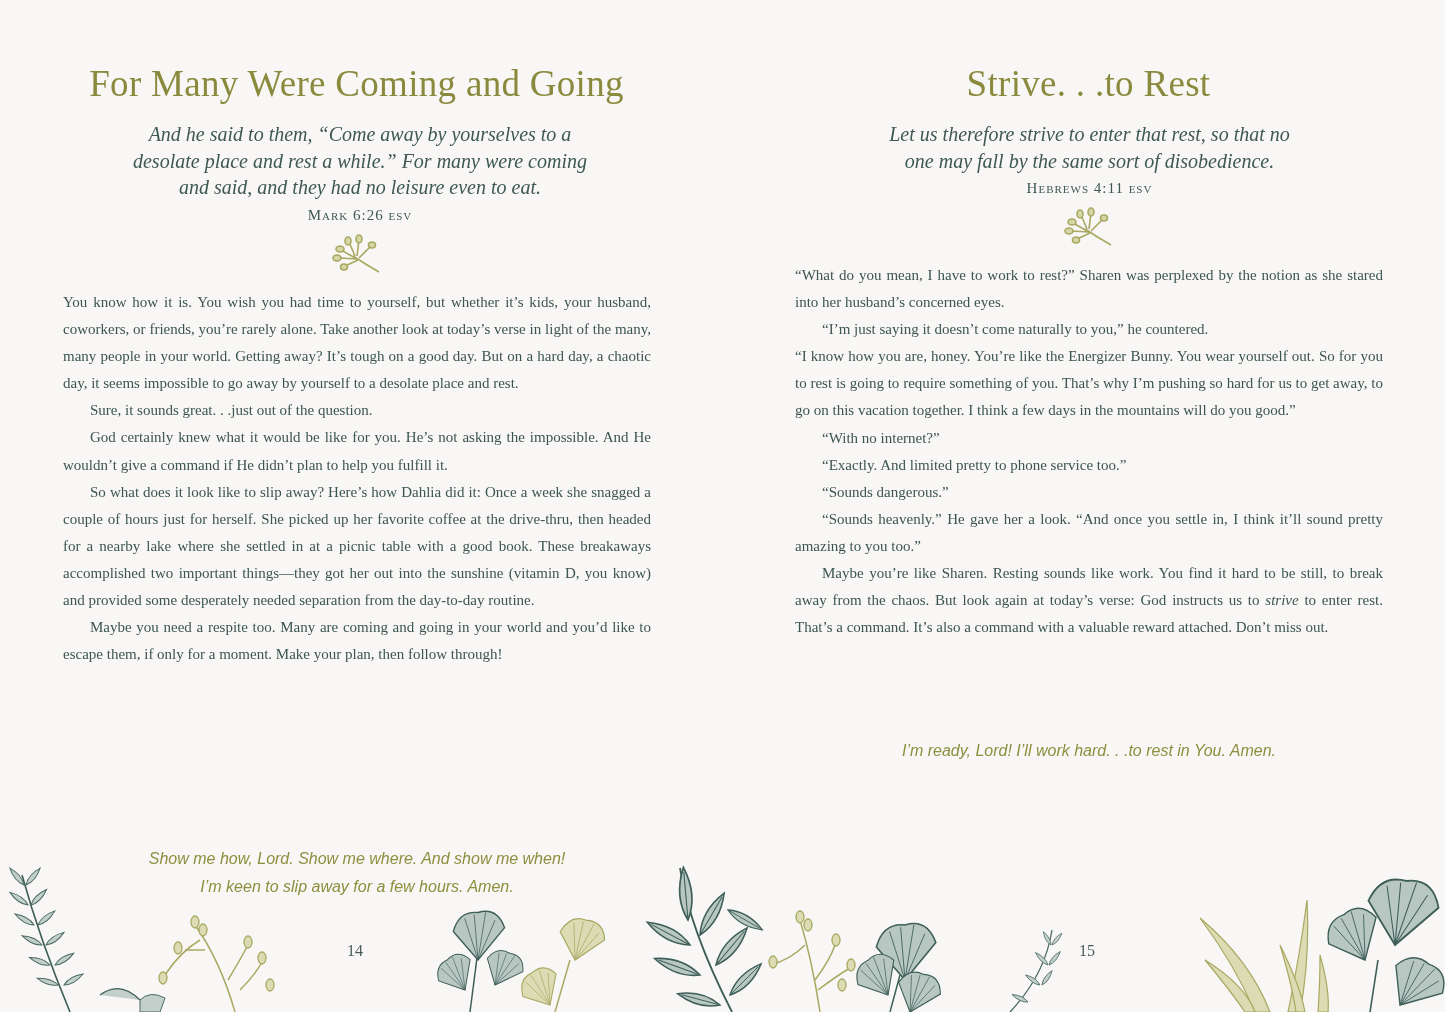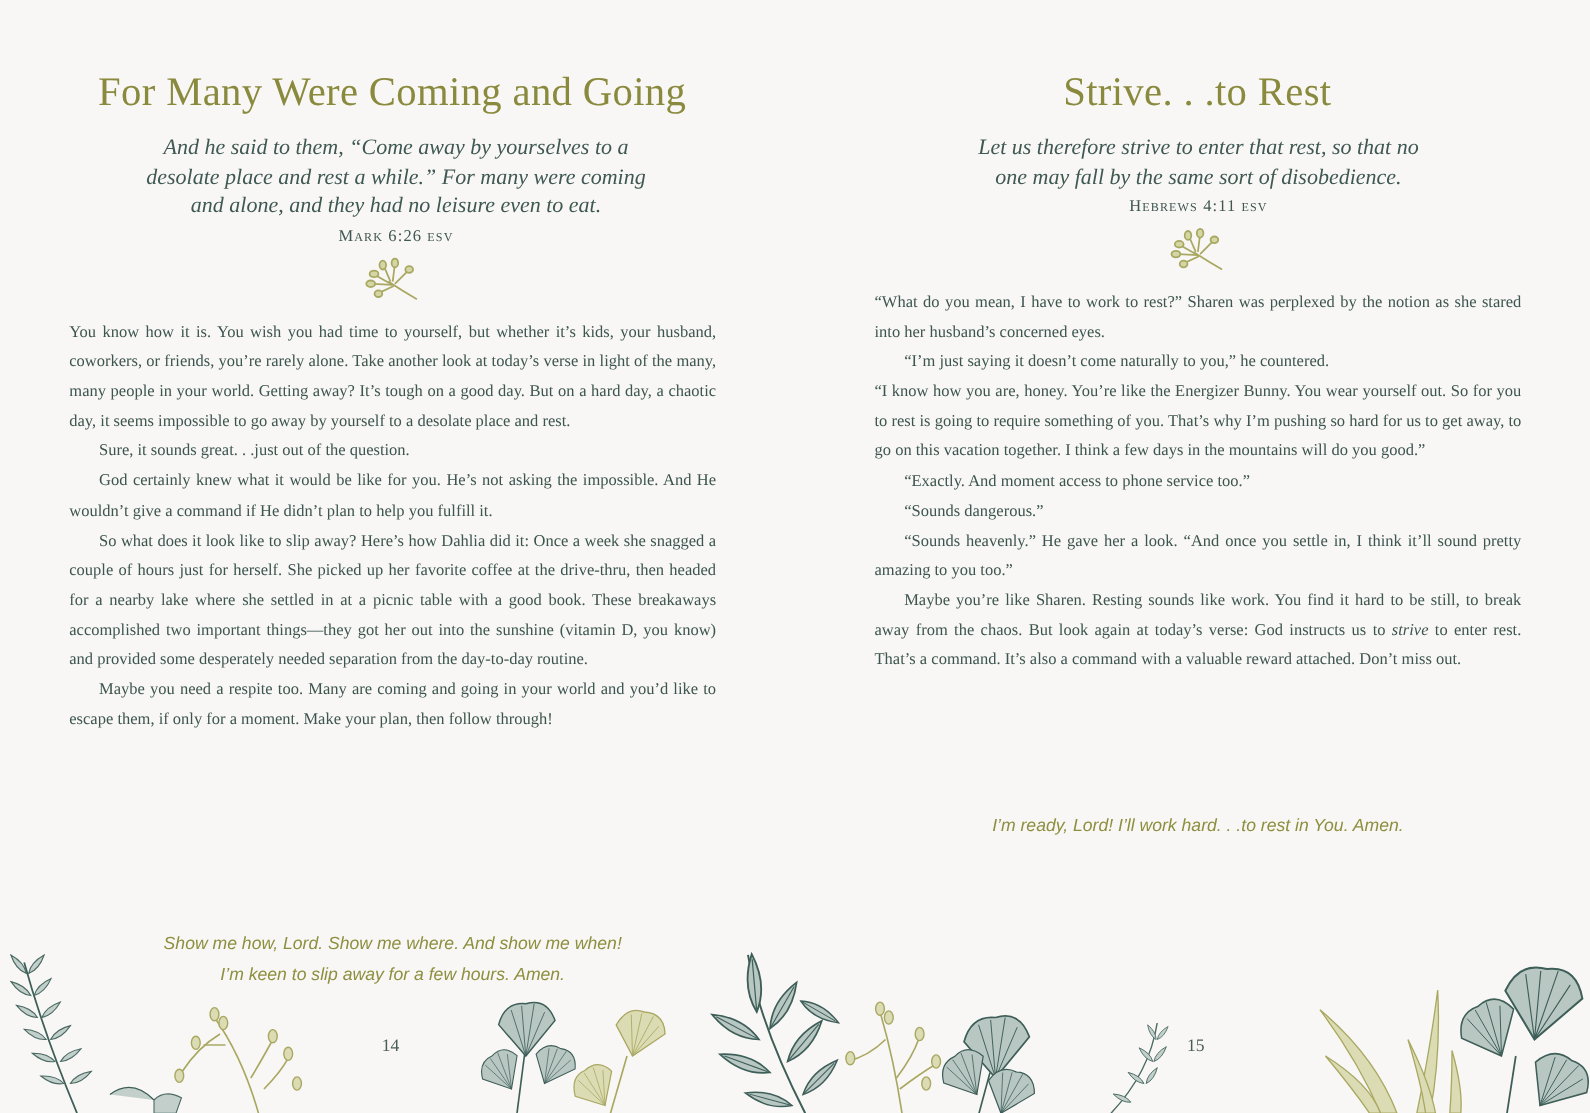--- a/index.html
+++ b/index.html
@@ -67,21 +67,21 @@
 </style>
 </head>
 <body>
 
 <div class="page left">
   <h1 class="title" style="margin:0;font-weight:normal;">For Many Were Coming and Going</h1>
 
   <div class="verse">
     <span>And he said to them, “Come away by yourselves to a</span><br>
     <span>desolate place and rest a while.” For many were coming</span><br>
-    <span>and alone, and they had no leisure even to eat.</span>
+    <span>and said, and they had no leisure even to eat.</span>
     <span class="ref">
       <span>Mark 6:26</span>
       <span class="sc">esv</span>
     </span>
   </div>
 
   <svg class="sprig" viewBox="0 0 58 44">
     <g stroke="#a9a862" stroke-width="1.6" fill="#d4d6a4">
       <path d="M52 38 Q38 30 26 22" fill="none"></path>
       <path d="M30 25 L14 16" fill="none"></path>
@@ -142,21 +142,22 @@
         <ellipse cx="32" cy="5" rx="3" ry="4"></ellipse>
       <ellipse cx="45" cy="11" rx="3.5" ry="3"></ellipse>
         <ellipse cx="17" cy="33" rx="3.5" ry="3"></ellipse>
     </g>
   </svg>
 
   <div class="body">
     <p class="first">“What do you mean, I have to work to rest?” Sharen was perplexed by the notion as she stared into her husband’s concerned eyes.</p>
     <p>“I’m just saying it doesn’t come naturally to you,” he countered.</p>
     <p class="noindent">“I know how you are, honey. You’re like the Energizer Bunny. You wear yourself out. So for you to rest is going to require something of you. That’s why I’m pushing so hard for us to get away, to go on this vacation together. I think a few days in the mountains will do you good.”</p>
-    <p>“Exactly. And moment access to phone service too.”</p>
+    <p>“With no internet?”</p>
+    <p>“Exactly. And limited pretty to phone service too.”</p>
     <p>“Sounds dangerous.”</p>
     <p>“Sounds heavenly.” He gave her a look. “And once you settle in, I think it’ll sound pretty amazing to you too.”</p>
     <p><span>Maybe you’re like Sharen. Resting sounds like work. You find it hard to be still, to break away from the chaos. But look again at today’s verse: God instructs us to </span><em>strive</em><span> to enter rest. That’s a command. It’s also a command with a valuable reward attached. Don’t miss out.</span></p>
   </div>
 
   <div class="prayer">
     <span>I’m ready, Lord! I’ll work hard. . .to rest in You. Amen.</span>
   </div>
 
   <div class="pagenum">15</div>

